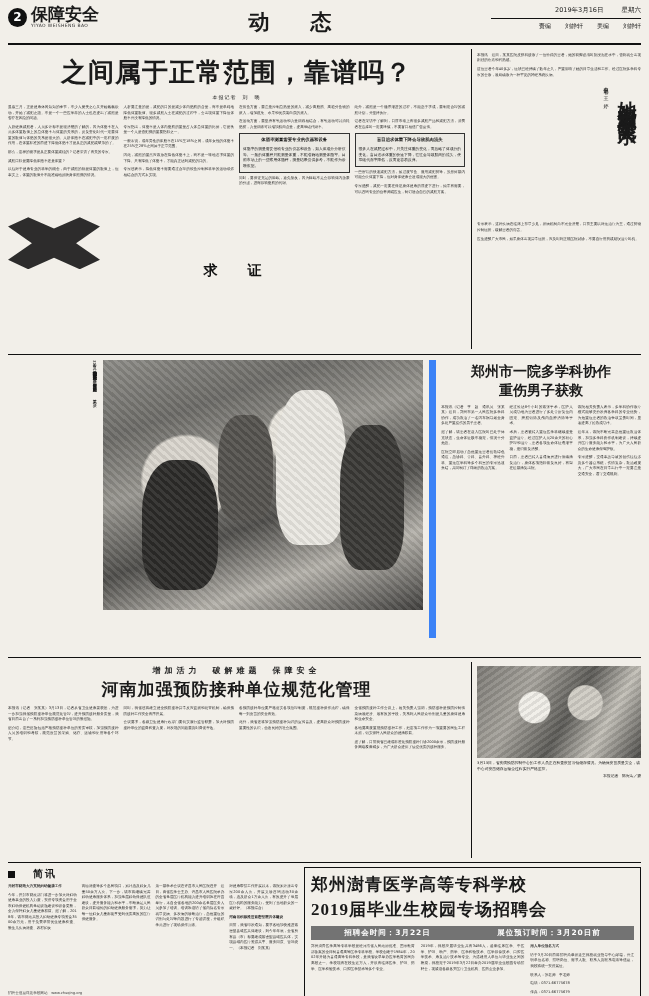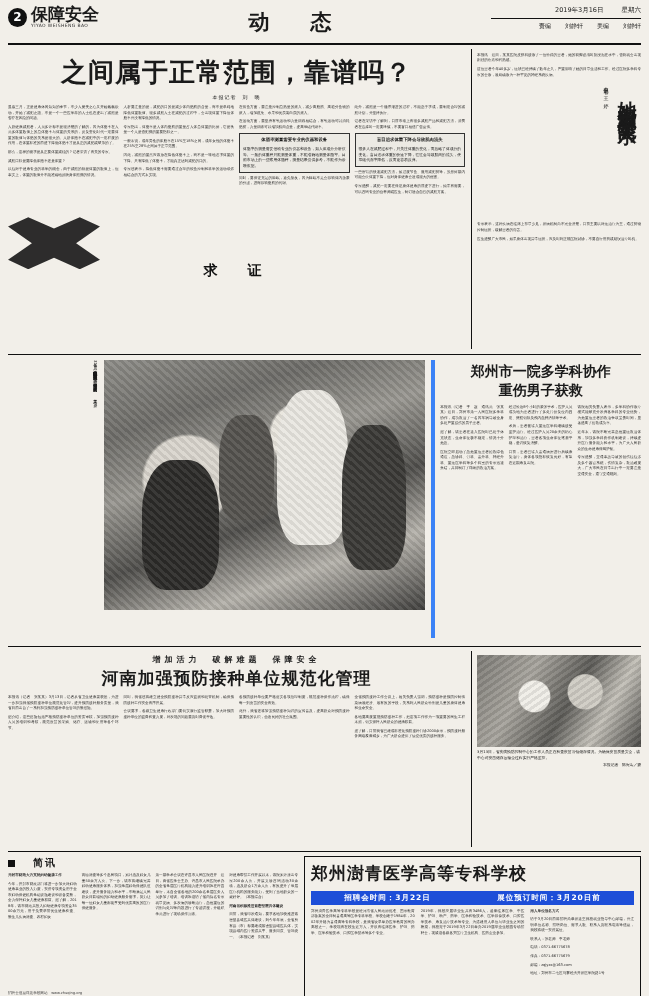--- a/index.html
+++ b/index.html
@@ -106,30 +106,30 @@
   .photo:after{
     content:"";position:absolute;inset:0;
     background:
       repeating-linear-gradient(42deg, rgba(255,255,255,.07) 0 3px, rgba(0,0,0,.07) 3px 6px);
   }
   .photo .fig{position:absolute;border-radius:40% 40% 30% 30%;}
   .f1{left:12%;top:40%;width:24%;height:52%;background:#2c2b29;}
   .f2{left:36%;top:22%;width:17%;height:42%;background:#55534f;}
   .f3{left:54%;top:12%;width:22%;height:62%;background:#e9e7e1;}
   .f4{left:74%;top:26%;width:20%;height:58%;background:#3a3936;}
-  .midright{width:206px;border-left:4px solid #3b82f6;padding-left:5px;}
+  .midright{width:206px;border-left:7px solid #3b82f6;padding-left:5px;}
   .headline2{
     font-family:"DejaVu Serif","Liberation Serif",serif;
     font-size:14px;font-weight:bold;text-align:center;line-height:1.35;
     margin:2px 0 5px 0;
   }
   .cols3{display:flex;gap:5px;}
   .cols3 .col{flex:1;}
   
-  .lowzone{display:flex;gap:6px;margin-top:8px;border-top:1px solid #111;padding-top:4px;height:196px;}
+  .lowzone{display:flex;gap:6px;margin-top:19px;border-top:1px solid #111;padding-top:4px;height:196px;}
   .lowleft{width:460px;}
   .kicker{
     text-align:center;font-size:8px;letter-spacing:4px;margin:3px 0 2px 0;color:#222;
     font-family:"DejaVu Serif","Liberation Serif",serif;font-weight:bold;
   }
   .headline3{
     text-align:center;
     font-family:"DejaVu Serif","Liberation Serif",serif;
     font-size:17px;font-weight:bold;letter-spacing:1px;margin-bottom:5px;
   }
@@ -153,21 +153,21 @@
   .brief-head .txt{font-family:"DejaVu Serif","Liberation Serif",serif;font-size:10px;font-weight:bold;letter-spacing:2px;}
   .botright{
     width:337px;border:1.5px solid #111;padding:5px 6px;box-sizing:border-box;
   }
   .ad-title{
     font-family:Liberation Serif, serif;
     font-size:17px;font-weight:bold;line-height:1.45;letter-spacing:1px;
   }
   .ad-sub{
     display:flex;justify-content:space-around;align-items:center;
-    background:#1d4ed8;color:#fff;font-size:7.5px;font-weight:bold;
+    background:#737373;color:#fff;font-size:7.5px;font-weight:bold;
     padding:2px 0;margin:4px 0;letter-spacing:1px;
   }
   .ad-cols{display:flex;gap:6px;}
   .ad-cols .col{flex:1;}
   .foot{position:absolute;left:8px;bottom:1px;font-size:3.6px;color:#444;}
 </style>
 </head>
 <body>
 
 <div class="page">
@@ -335,20 +335,21 @@
         <div class="col">
           <p class="micro">对健康帮扶工作开展以来，该院累计派出专家200余人次，开展义诊咨询活动30余场，惠及群众1万余人次，有效提升了基层医疗机构的服务能力，受到了当地群众的一致好评。（本报综合）</p>
           <p class="micro" style="font-weight:bold;">河南省积极推进紧密型医共体建设</p>
           <p class="micro">日前，我省印发通知，要求各地加快推进紧密型县域医共体建设，到今年年底，全省所有县（市）都要建成紧密型县域医共体，实现县域内医疗资源共享、服务同质、管理统一。（本报记者　刘某某）</p>
         </div>
       </div>
     </div>
 
     <div class="botright">
       <div class="ad-title">郑州澍青医学高等专科学校</div>
+      <div class="ad-title">2019届毕业生校园专场招聘会</div>
       <div class="ad-sub">
         <span>招聘会时间：3月22日</span>
         <span>展位预订时间：3月20日前</span>
       </div>
       <div class="ad-cols">
         <div class="col">
           <p class="micro">郑州澍青医学高等专科学校是经河南省人民政府批准、国家教育部备案的全日制普通高等医学专科学校。学校创建于1984年，2002年升格为普通高等专科学校，是我省较早举办医学教育的民办高校之一。学校现有在校生近万人，开设有临床医学、护理、药学、医学检验技术、口腔医学技术等多个专业。</p>
         </div>
         <div class="col">
           <p class="micro">2019年，我校应届毕业生共有3486人，涵盖临床医学、中医学、护理、助产、药学、医学检验技术、医学影像技术、口腔医学技术、康复治疗技术等专业。为搭建用人单位与毕业生之间的桥梁，我校定于2019年3月22日举办2019届毕业生校园专场招聘会，现诚邀各级各类医疗卫生机构、医药企业参加。</p>

